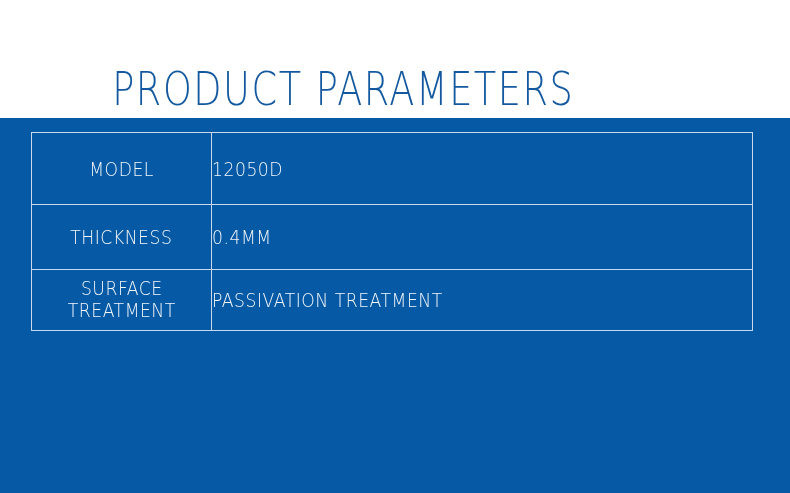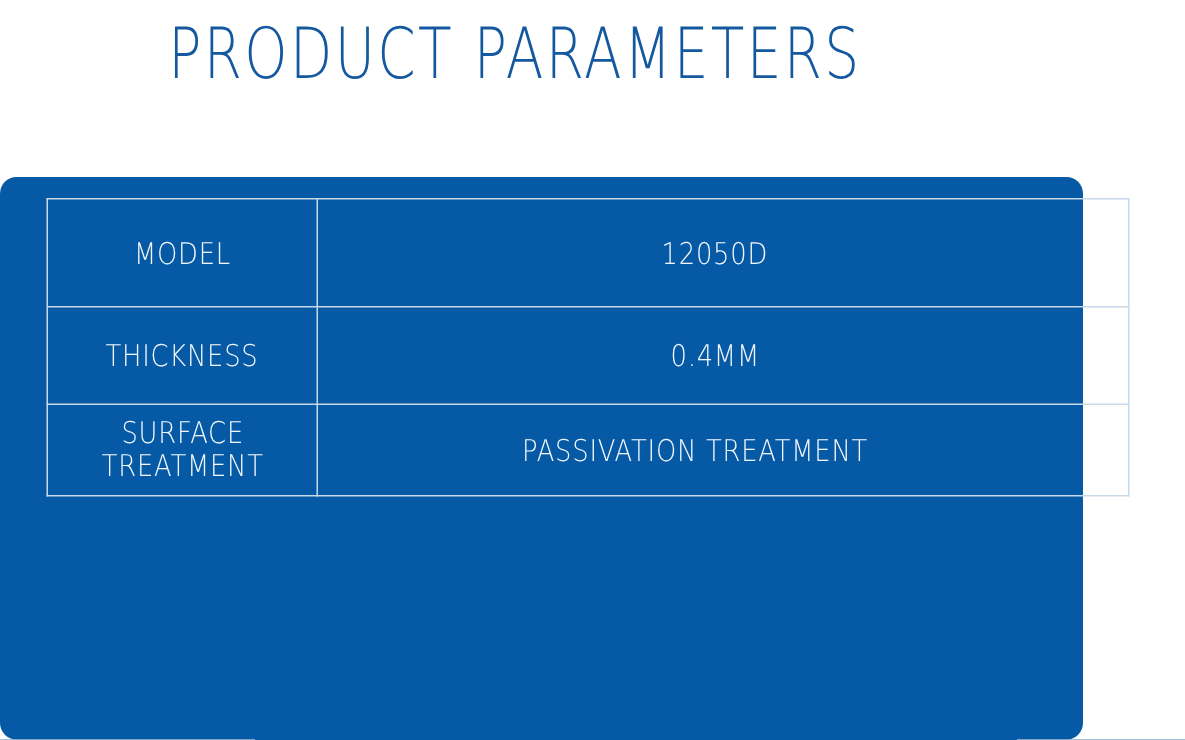--- a/index.html
+++ b/index.html
@@ -22,45 +22,44 @@
 
   
   .header {
     position: absolute;
     left: 0;
     top: 0;
     width: 686px;
     height: 118px;
     background: #ffffff;
     display: flex;
-    align-items: flex-start;
+    align-items: flex-end;
     justify-content: center;
   }
   .page-title {
     margin-top: 8px;
     font-family: "DejaVu Sans", sans-serif;
     font-size: 47px;
     line-height: 58px;
     font-weight: 300;
     letter-spacing: 2.0px;
     color: #14599f;
     transform: scaleX(0.78);
     transform-origin: center top;
     white-space: nowrap;
   }
 
   
   .panel {
     position: absolute;
     left: 0;
     top: 118px;
-    width: 722px;
+    width: 790px;
     height: 375px;
     background: #0659a5;
-    border-radius: 11px;
   }
 
   
   .spec-table {
     position: absolute;
     left: 31px;
     top: 14px;
     width: 722px;
     border-collapse: collapse;
     table-layout: fixed;
@@ -83,21 +82,21 @@
     text-align: center;
   }
   .cell-label .txt {
     display: inline-block;
     transform: scaleX(0.86);
     letter-spacing: 0.6px;
     line-height: 1.08;
     white-space: pre-line;
   }
   .cell-value {
-    text-align: center;
+    text-align: left;
     padding-left: 99px;
   }
   .cell-value .txt {
     display: inline-block;
     transform: scaleX(0.86);
     transform-origin: left center;
     letter-spacing: 0.6px;
     white-space: nowrap;
   }
 </style>

